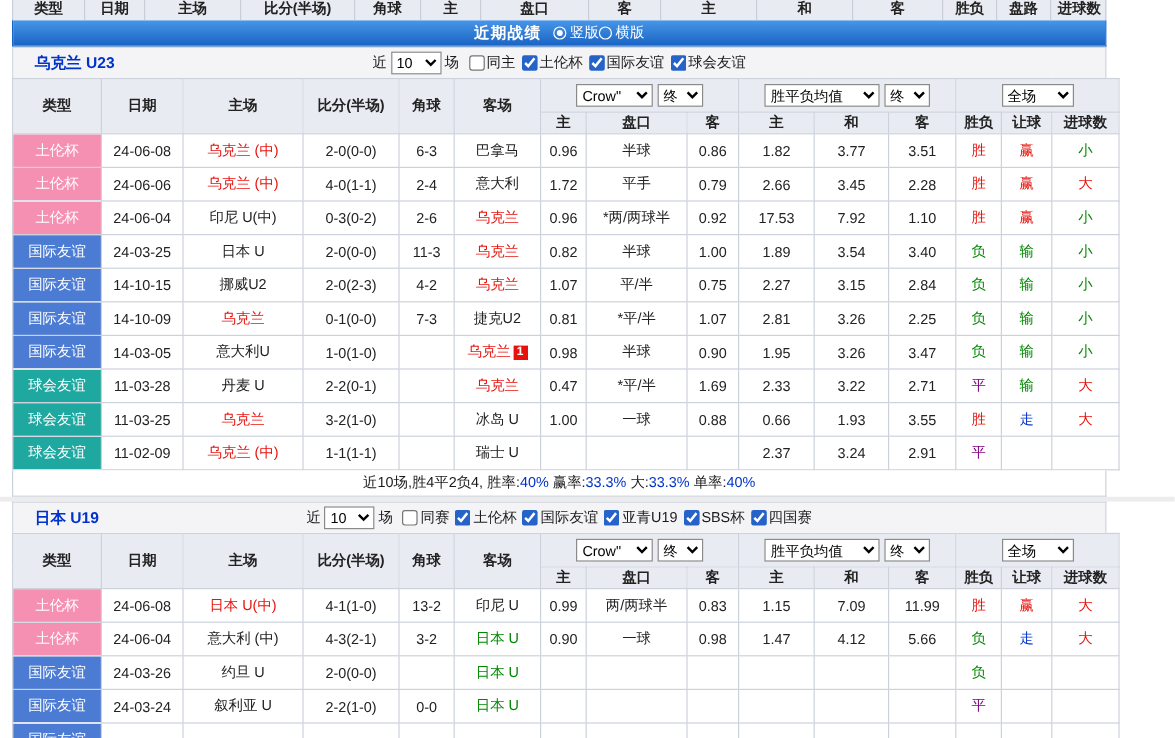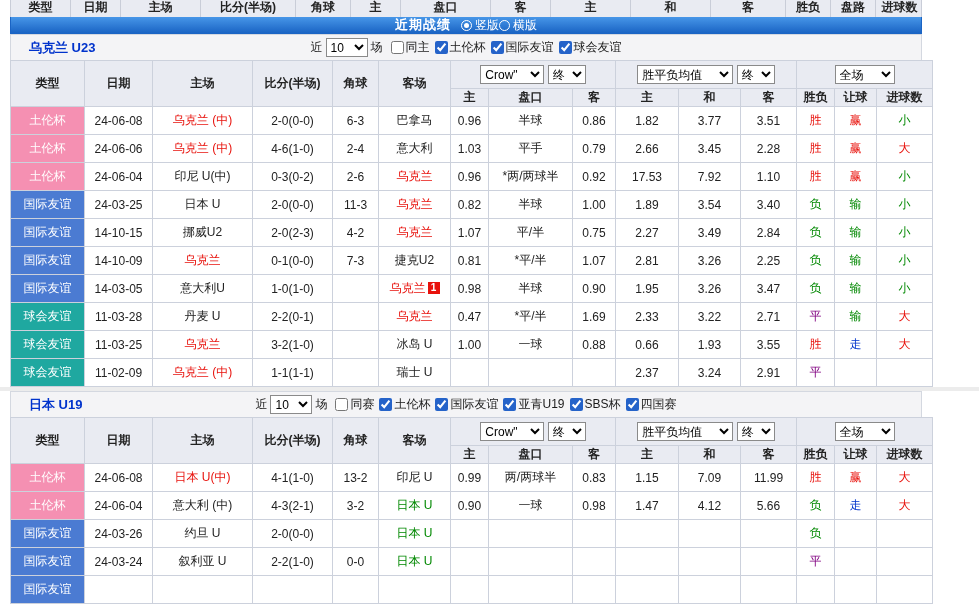--- a/index.html
+++ b/index.html
@@ -9,21 +9,21 @@
   html,body{width:979px;height:615px;overflow:hidden}
   body{background:#fff;font-family:"Liberation Sans","DejaVu Sans",sans-serif;font-size:12px;color:#1a1a1a}
   .content{width:912px;margin-left:10px}
 
   
   .topstrip{display:flex;height:17px;overflow:hidden;background:#e9ebf2;border-left:1px solid #c9cdd8;border-right:1px solid #c9cdd8}
   .topstrip .tcol{flex:0 0 auto;border-right:1px solid #c9cdd8;display:flex;align-items:flex-end;justify-content:center;font-weight:bold;color:#222;padding-bottom:1px;overflow:hidden}
   .topstrip .tcol:last-child{border-right:none}
 
   
-  .banner{height:17px;background:linear-gradient(180deg,#4796e8,#1a64c4);display:flex;align-items:center;justify-content:center;gap:10px;color:#fff;border:1px solid #1a64c4;border-top:none}
+  .banner{height:22px;background:linear-gradient(180deg,#4796e8,#1a64c4);display:flex;align-items:center;justify-content:center;gap:10px;color:#fff;border:1px solid #1a64c4;border-top:none}
   .banner .title{font-weight:bold;font-size:13px;letter-spacing:1px}
   .radio-group{display:inline-flex;align-items:flex-start;gap:0}
   .radio-opt{display:inline-flex;align-items:center;gap:3px;cursor:pointer}
   .radio-circle{width:11px;height:11px;border:1px solid #fff;border-radius:50%;display:inline-flex;align-items:center;justify-content:center;background:transparent}
   .radio-dot{width:5px;height:5px;background:#fff;border-radius:50%}
 
   
   .section-head{height:26px;display:flex;align-items:center;background:#f4f4f6;border:1px solid #d4d8e0;border-bottom:none;position:relative}
   .section-title{position:absolute;left:18px;color:#0033cc;font-weight:bold;font-size:13px;white-space:nowrap}
   .filters{margin:0 auto;display:flex;align-items:center;gap:3px;white-space:nowrap}
@@ -180,24 +180,24 @@
             <td>3.51</td>
             <td style="color: rgb(232, 18, 12);">胜</td>
             <td style="color: rgb(232, 18, 12);">赢</td>
             <td style="color: rgb(0, 136, 0);">小</td>
           </tr>
 
           <tr>
             <td class="c-type" style="background: rgb(245, 144, 178); color: rgb(255, 255, 255);">土伦杯</td>
             <td>24-06-06</td>
             <td><span style="color: rgb(232, 18, 12);">乌克兰 (中)</span></td>
-            <td class="c-score">4-6(1-0)</td>
+            <td class="c-score">4-0(1-1)</td>
             <td>2-4</td>
             <td><span>意大利</span></td>
-            <td>1.03</td>
+            <td>1.72</td>
             <td class="c-hcp">平手</td>
             <td>0.79</td>
             <td>2.66</td>
             <td class="c-draw">3.45</td>
             <td>2.28</td>
             <td style="color: rgb(232, 18, 12);">胜</td>
             <td style="color: rgb(232, 18, 12);">赢</td>
             <td style="color: rgb(232, 18, 12);">大</td>
           </tr>
 
@@ -241,21 +241,21 @@
             <td class="c-type" style="background: rgb(75, 123, 210); color: rgb(255, 255, 255);">国际友谊</td>
             <td>14-10-15</td>
             <td><span>挪威U2</span></td>
             <td class="c-score">2-0(2-3)</td>
             <td>4-2</td>
             <td><span style="color: rgb(232, 18, 12);">乌克兰</span></td>
             <td>1.07</td>
             <td class="c-hcp">平/半</td>
             <td>0.75</td>
             <td>2.27</td>
-            <td class="c-draw">3.49</td>
+            <td class="c-draw">3.15</td>
             <td>2.84</td>
             <td style="color: rgb(0, 136, 0);">负</td>
             <td style="color: rgb(0, 136, 0);">输</td>
             <td style="color: rgb(0, 136, 0);">小</td>
           </tr>
 
           <tr>
             <td class="c-type" style="background: rgb(75, 123, 210); color: rgb(255, 255, 255);">国际友谊</td>
             <td>14-10-09</td>
             <td><span style="color: rgb(232, 18, 12);">乌克兰</span></td>
@@ -340,20 +340,21 @@
             <td>2.37</td>
             <td class="c-draw">3.24</td>
             <td>2.91</td>
             <td style="color: rgb(128, 0, 128);">平</td>
             <td></td>
             <td></td>
           </tr>
 
       </tbody>
     </table>
+    <div class="summary"><span>近10场,胜4平2负4, 胜率:</span><span style="color: rgb(0, 51, 204);">40%</span><span> 赢率:</span><span style="color: rgb(0, 51, 204);">33.3%</span><span> 大:</span><span style="color: rgb(0, 51, 204);">33.3%</span><span> 单率:</span><span style="color: rgb(0, 51, 204);">40%</span></div>
   </div>
 
   <div class="spacer"></div>
 
   <div class="section">
     <div class="section-head">
       <div class="section-title">日本 U19</div>
       <div class="filters">
         <span>近</span>
         <select class="sel-n"><option>10</option></select>

